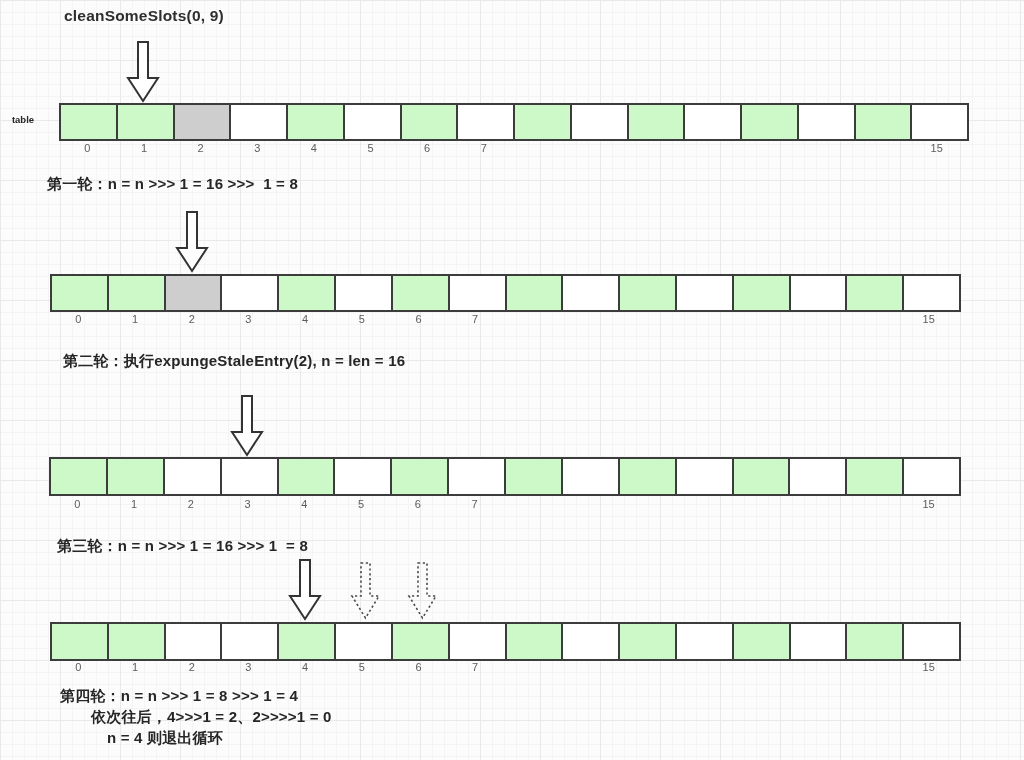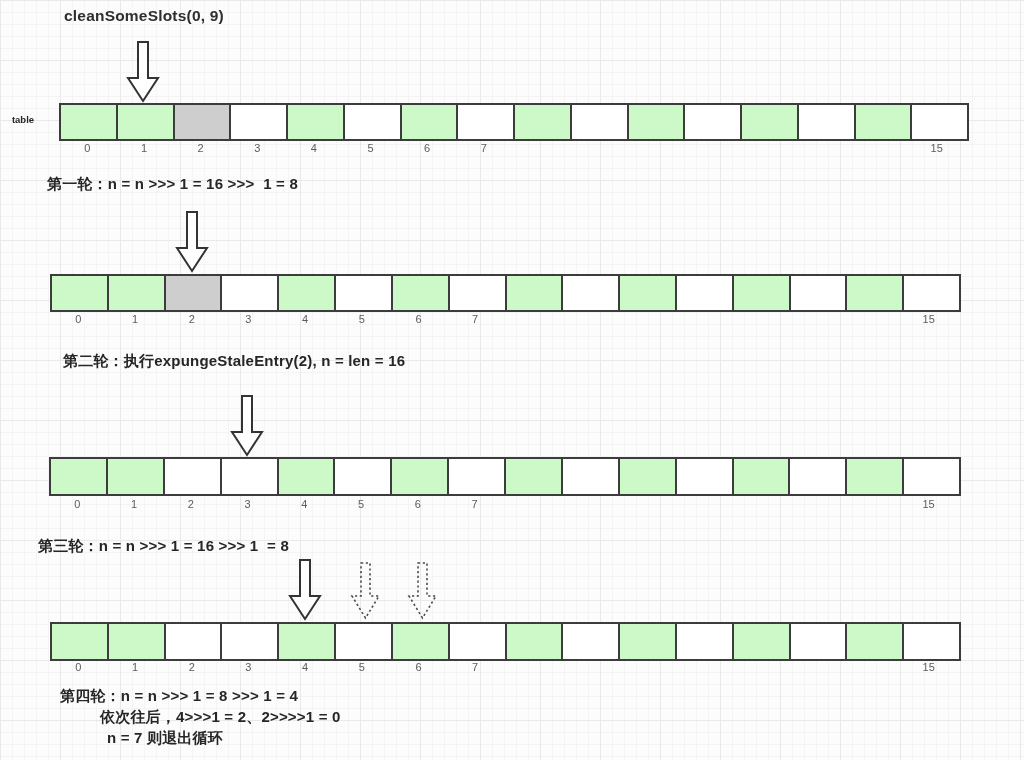--- a/index.html
+++ b/index.html
@@ -162,21 +162,21 @@
     <span class="idx"></span>
     <span class="idx"></span>
     <span class="idx"></span>
     <span class="idx"></span>
     <span class="idx"></span>
     <span class="idx"></span>
     <span class="idx"></span>
     <span class="idx">15</span>
   </div>
 
-<div class="step" style="left:38px;top:537px"><span>第三轮：</span><span>n = n &gt;&gt;&gt; 1 = 16 &gt;&gt;&gt; 1  = 8</span></div>
+<div class="step" style="left:57px;top:537px"><span>第三轮：</span><span>n = n &gt;&gt;&gt; 1 = 16 &gt;&gt;&gt; 1  = 8</span></div>
 
 <svg class="arrow" style="left:288px;top:559px" width="34" height="62" viewBox="0 0 34 62">
   <polygon points="12,1 22,1 22,37 32,37 17,60 2,37 12,37" fill="#ffffff" stroke="#333333" stroke-width="2"></polygon>
 </svg>
 <svg class="arrow" style="left:350px;top:562px" width="31" height="58" viewBox="0 0 31 58">
   <polygon points="11,1 20,1 20,34 29,34 15.5,56 2,34 11,34" fill="none" stroke="#4a4a4a" stroke-width="1.6" stroke-dasharray="2.2 2.6"></polygon>
 </svg>
 <svg class="arrow" style="left:407px;top:562px" width="31" height="58" viewBox="0 0 31 58">
   <polygon points="11,1 20,1 20,34 29,34 15.5,56 2,34 11,34" fill="none" stroke="#4a4a4a" stroke-width="1.6" stroke-dasharray="2.2 2.6"></polygon>
 </svg>
@@ -212,14 +212,14 @@
     <span class="idx"></span>
     <span class="idx"></span>
     <span class="idx"></span>
     <span class="idx"></span>
     <span class="idx"></span>
     <span class="idx"></span>
     <span class="idx">15</span>
   </div>
 
 <div class="step" style="left:60px;top:687px"><span>第四轮：</span><span>n = n &gt;&gt;&gt; 1 = 8 &gt;&gt;&gt; 1 = 4</span></div>
-<div class="step" style="left:100px;top:708px">依次往后，4&gt;&gt;&gt;1 = 2、2&gt;&gt;&gt;&gt;1 = 0</div>
-<div class="step" style="left:107px;top:729px">n = 7 则退出循环</div>
+<div class="step" style="left:91px;top:708px">依次往后，4&gt;&gt;&gt;1 = 2、2&gt;&gt;&gt;&gt;1 = 0</div>
+<div class="step" style="left:107px;top:729px">n = 4 则退出循环</div>
 
 </body></html>

